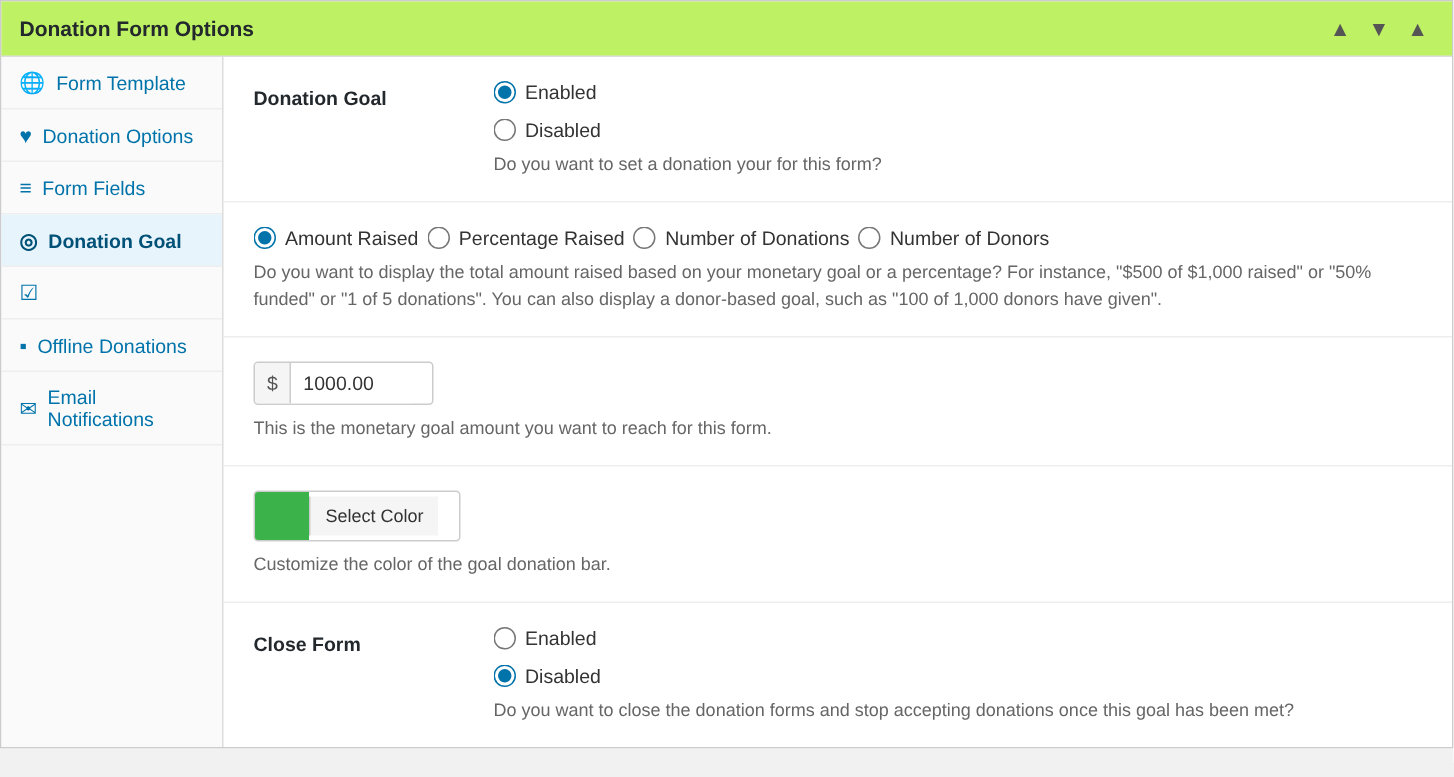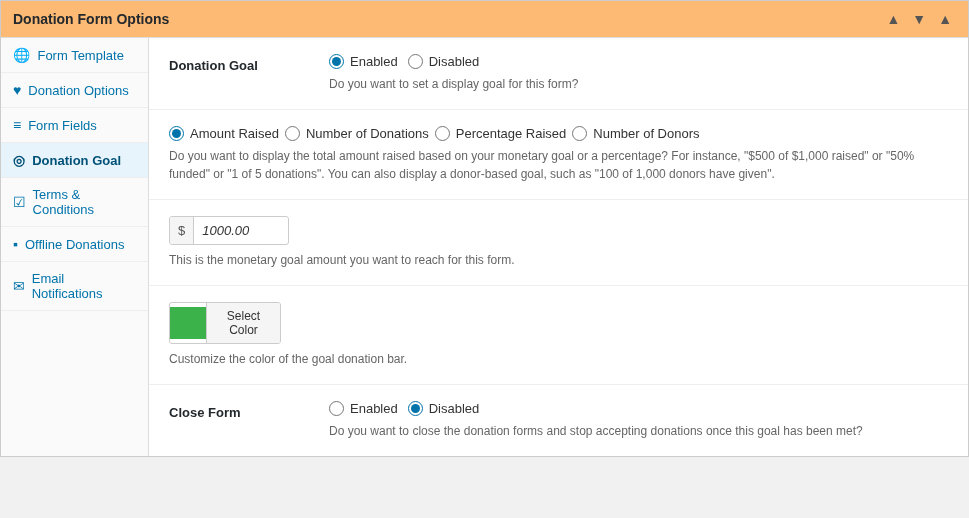--- a/index.html
+++ b/index.html
@@ -1,20 +1,20 @@
 <!DOCTYPE html>
 <html><head>
   <meta charset="utf-8">
   <style>
     * { box-sizing: border-box; margin: 0; padding: 0; }
     body { font-family: -apple-system, BlinkMacSystemFont, "Segoe UI", Arial, sans-serif; font-size: 13px; background: #f1f1f1; color: #333; }
 
     .panel { width: 969px; background: #fff; border: 1px solid #ccc; }
 
-    .panel-header { display: flex; align-items: center; justify-content: space-between; padding: 8px 12px; background: #fdba74; border-bottom: 1px solid #ddd; }
+    .panel-header { display: flex; align-items: center; justify-content: space-between; padding: 8px 12px; background: #bef264; border-bottom: 1px solid #ddd; }
     .panel-title { font-size: 14px; font-weight: 600; color: #23282d; }
     .panel-header-controls { display: flex; gap: 4px; }
     .panel-header-btn { background: none; border: none; cursor: pointer; color: #555; font-size: 14px; padding: 2px 4px; }
 
     .panel-body { display: flex; }
 
     
     .sidebar { width: 148px; border-right: 1px solid #ddd; background: #fafafa; flex-shrink: 0; }
     .sidebar-item { display: flex; align-items: center; gap: 7px; padding: 9px 12px; cursor: pointer; color: #0073aa; font-size: 13px; text-decoration: none; border-bottom: 1px solid #eee; }
     .sidebar-item.active { background: #e8f4fb; font-weight: 600; color: #005177; }
@@ -24,31 +24,31 @@
     .main-content { flex: 1; padding: 0; }
 
     .form-row { display: flex; padding: 16px 20px; border-bottom: 1px solid #eee; align-items: flex-start; }
     .form-row:last-child { border-bottom: none; }
 
     .form-label { width: 160px; flex-shrink: 0; font-weight: 600; font-size: 13px; padding-top: 4px; color: #23282d; }
 
     .form-field { flex: 1; }
 
     .radio-group { display: flex; flex-direction: row; gap: 6px; }
-    .radio-inline { display: flex; gap: 10px; }
+    .radio-inline { display: flex; gap: 10px; flex-direction: column; }
     .radio-item { display: flex; align-items: center; gap: 6px; font-size: 13px; cursor: pointer; }
     .radio-item input[type="radio"] { accent-color: #0073aa; width: 15px; height: 15px; cursor: pointer; }
 
     .help-text { font-size: 12px; color: #666; margin-top: 6px; line-height: 1.5; }
 
     .goal-amount-wrap { display: flex; align-items: center; border: 1px solid #ccc; width: 120px; border-radius: 3px; overflow: hidden; }
     .goal-amount-prefix { background: #f5f5f5; border-right: 1px solid #ccc; padding: 6px 8px; font-size: 13px; color: #555; }
-    .goal-amount-input { border: none; outline: none; padding: 6px 8px; font-size: 13px; width: 80px; color: #333; font-style: italic; }
+    .goal-amount-input { border: none; outline: none; padding: 6px 8px; font-size: 13px; width: 80px; color: #333; }
 
-    .color-btn-wrap { display: flex; align-items: center; gap: 0; border: 1px solid #ccc; border-radius: 3px; overflow: hidden; width: 112px; }
+    .color-btn-wrap { display: flex; align-items: center; gap: 0; border: 1px solid #ccc; border-radius: 3px; overflow: hidden; width: 138px; }
     .color-swatch { width: 36px; height: 32px; background: #3cb34a; flex-shrink: 0; }
     .select-color-btn { background: #f5f5f5; border: none; border-left: 1px solid #ccc; padding: 6px 10px; cursor: pointer; font-size: 12px; color: #333; }
   </style>
 </head>
 <body>
 
 <div class="panel">
 
   <div class="panel-header">
     <span class="panel-title">Donation Form Options</span>
@@ -73,21 +73,20 @@
       <a class="sidebar-item">
         <span class="sidebar-icon">≡</span>
         <span>Form Fields</span>
       </a>
       <a class="sidebar-item active">
         <span class="sidebar-icon">◎</span>
         <span>Donation Goal</span>
       </a>
       <a class="sidebar-item">
         <span class="sidebar-icon">☑</span>
-        <span>Terms &amp; Conditions</span>
       </a>
       <a class="sidebar-item">
         <span class="sidebar-icon">▪</span>
         <span>Offline Donations</span>
       </a>
       <a class="sidebar-item">
         <span class="sidebar-icon">✉</span>
         <span>Email Notifications</span>
       </a>
     </nav>
@@ -100,38 +99,38 @@
           <div class="radio-inline">
             <label class="radio-item">
               <input type="radio" name="donation_goal" checked="" style="">
               <span>Enabled</span>
             </label>
             <label class="radio-item">
               <input type="radio" name="donation_goal" style="">
               <span>Disabled</span>
             </label>
           </div>
-          <div class="help-text">Do you want to set a display goal for this form?</div>
+          <div class="help-text">Do you want to set a donation your for this form?</div>
         </div>
       </div>
 
       <div class="form-row">
         <div class="form-field">
           <div class="radio-group">
             <label class="radio-item">
               <input type="radio" name="goal_format" checked="" style="">
               <span>Amount Raised</span>
             </label>
             <label class="radio-item">
               <input type="radio" name="goal_format" style="">
-              <span>Number of Donations</span>
+              <span>Percentage Raised</span>
             </label>
             <label class="radio-item">
               <input type="radio" name="goal_format" style="">
-              <span>Percentage Raised</span>
+              <span>Number of Donations</span>
             </label>
             <label class="radio-item">
               <input type="radio" name="goal_format" style="">
               <span>Number of Donors</span>
             </label>
           </div>
           <div class="help-text">Do you want to display the total amount raised based on your monetary goal or a percentage? For instance, "$500 of $1,000 raised" or "50% funded" or "1 of 5 donations". You can also display a donor-based goal, such as "100 of 1,000 donors have given".</div>
         </div>
       </div>
 

